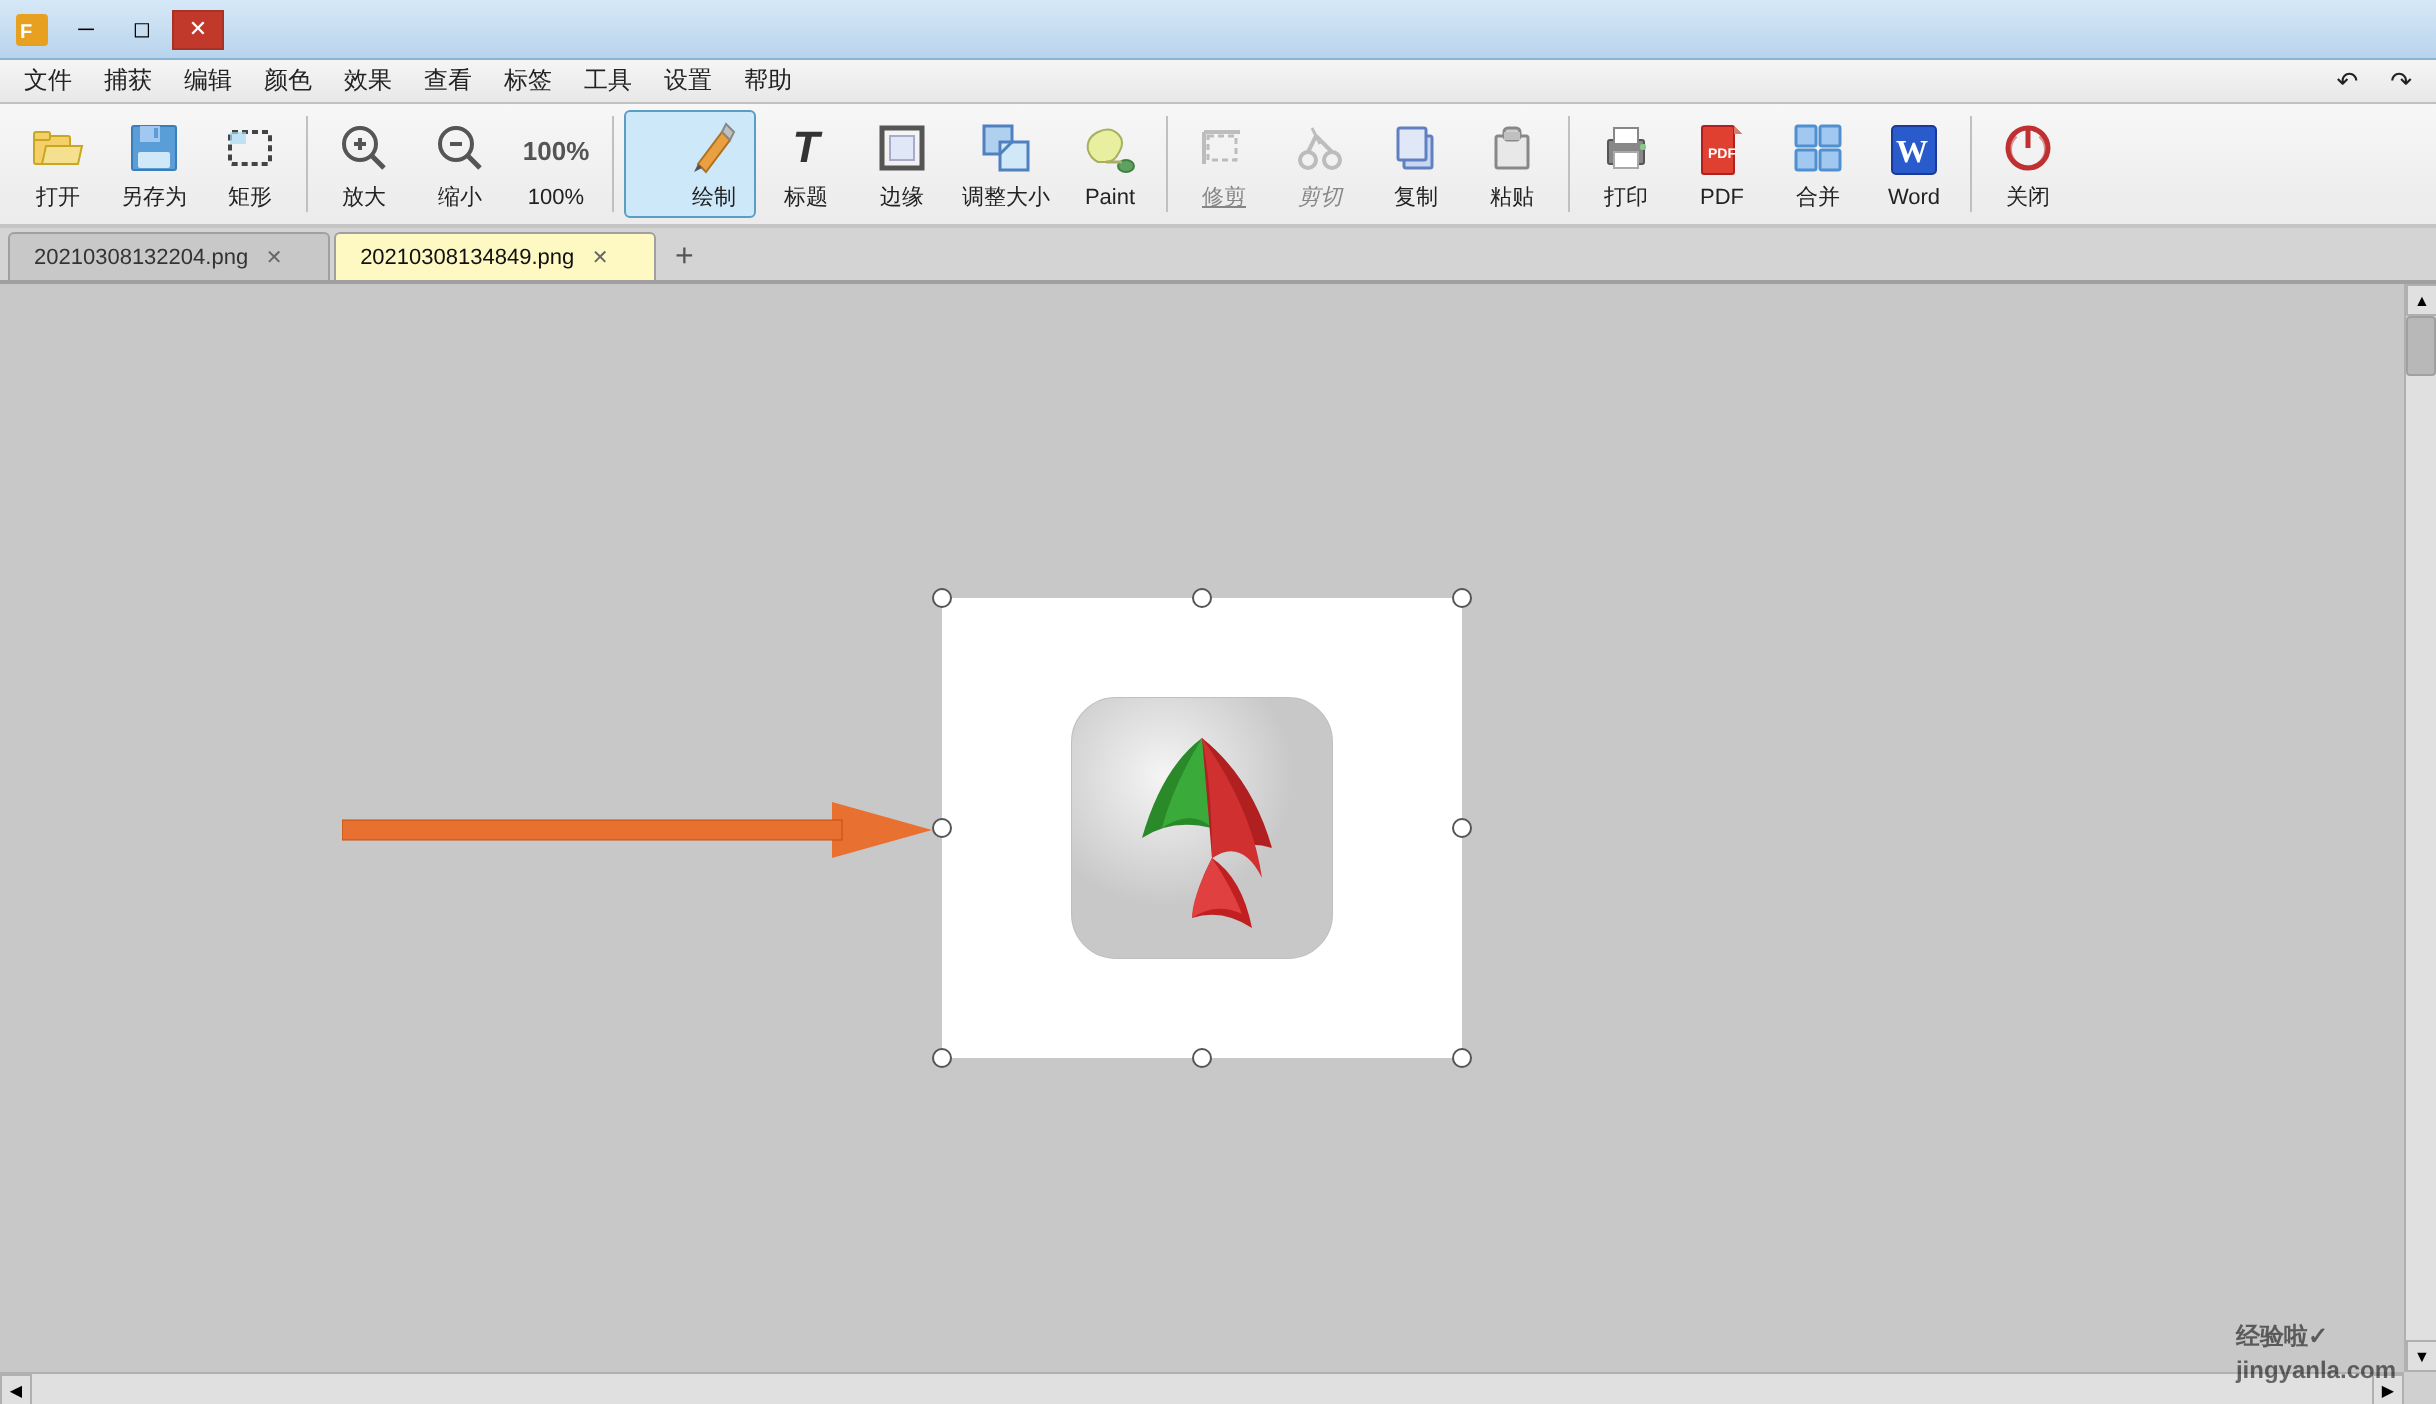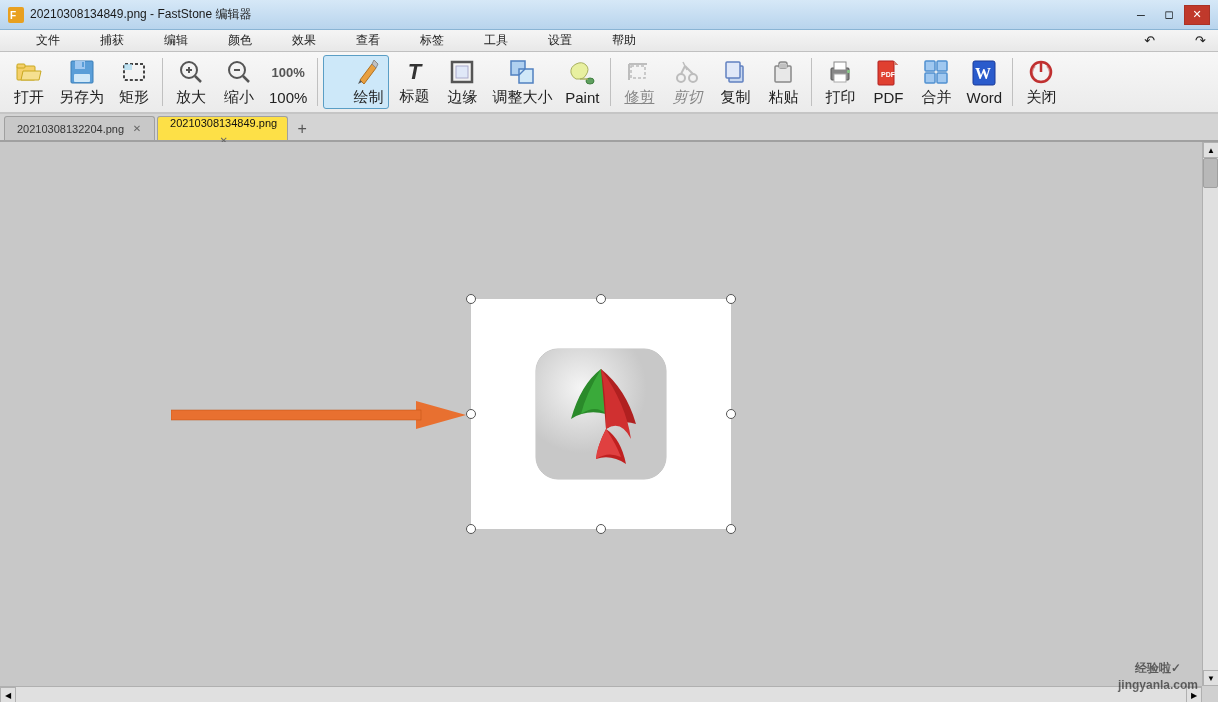--- a/index.html
+++ b/index.html
@@ -44,21 +44,20 @@
       align-items: center;
       padding: 0 4px;
       border-bottom: 1px solid #c0c0c0;
     }
     .menu-item {
       padding: 2px 8px;
       cursor: pointer;
       font-size: 12px;
       color: #222;
       border-radius: 2px;
-      margin-left: 24px;
     }
 
     
     .toolbar {
       background: linear-gradient(to bottom, #f7f7f7, #ebebeb);
       height: 62px;
       display: flex;
       align-items: center;
       padding: 4px 6px;
       border-bottom: 2px solid #c5c5c5;
@@ -78,57 +77,56 @@
       font-size: 11px;
       color: #222;
       gap: 2px;
     }
     .tool-btn.active { background: #cde8f9; border-color: #5a9ec5; padding-left: 28px; }
     .tool-btn .icon-area {
       width: 32px; height: 32px;
       display: flex; align-items: center; justify-content: center;
       font-size: 20px;
     }
-    .tool-btn .label { font-size: 15px; white-space: nowrap; }
+    .tool-btn .label { font-size: 11px; white-space: nowrap; }
     .toolbar-sep {
       width: 1px; height: 48px;
       background: #c0c0c0;
       margin: 0 3px;
     }
 
     
     .tab-bar {
       background: #d4d4d4;
       height: 28px;
       display: flex;
       align-items: flex-end;
       padding: 0 4px;
       border-bottom: 2px solid #a0a0a0;
     }
     .tab {
       display: flex;
       align-items: center;
       height: 24px;
-      padding: 0 10px 0 12px;
+      padding: 0 20px 0 12px;
       background: #c8c8c8;
       border: 1px solid #a0a0a0;
       border-bottom: none;
       border-radius: 3px 3px 0 0;
       cursor: pointer;
       font-size: 11px;
       color: #333;
       margin-right: 2px;
       gap: 6px;
     }
     .tab.active {
-      background: #fde047;
+      background: #fef9c3;
       border-color: #a0a0a0;
       color: #111;
       font-weight: 500;
-      flex-direction: column;
     }
     .tab-close {
       width: 14px; height: 14px;
       display: flex; align-items: center; justify-content: center;
       border-radius: 2px;
       font-size: 10px;
       cursor: pointer;
       color: #666;
     }
     .tab-add {
@@ -219,21 +217,20 @@
 </head>
 <body>
 
 <div class="title-bar">
   <div class="title-bar-icon">
     <svg width="16" height="16" viewBox="0 0 16 16">
       <rect width="16" height="16" rx="2" fill="#e8a020"></rect>
       <text x="2" y="12" font-size="10" fill="white" font-weight="bold">F</text>
     </svg>
   </div>
-  <span class="title-bar-title">20210308134849.png - FastStone 编辑器</span>
   <div class="title-bar-controls">
     <div class="title-btn">─</div>
     <div class="title-btn">◻</div>
     <div class="title-btn close">✕</div>
   </div>
 </div>
 
 <div class="menu-bar">
   <div class="menu-item">文件</div>
   <div class="menu-item">捕获</div>
@@ -553,18 +550,18 @@
 
             <polygon points="245,2 295,16 245,30" fill="#e87030"></polygon>
 
             <rect x="0" y="11" width="250" height="10" fill="none" stroke="#c05010" stroke-width="0.5"></rect>
           </svg>
         </div>
       </div>
     </div>
 
     <div class="watermark">
-      <div style="text-align:center; line-height:1.4; color:rgba(0,0,0,0.55); font-size:12px;">
+      <div style="text-align:left; line-height:1.4; color:rgba(0,0,0,0.55); font-size:12px;">
         经验啦✓<br>jingyanla.com
       </div>
     </div>
   </div>
 </div>
 
 </body></html>

